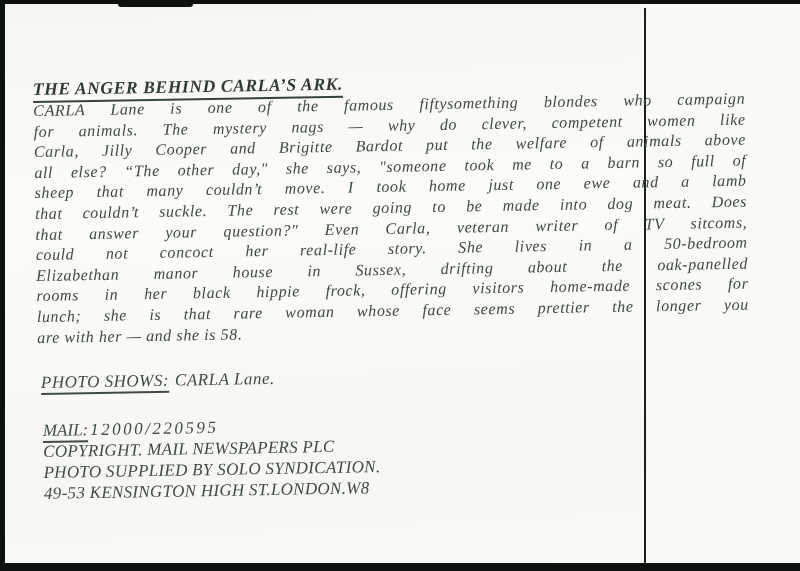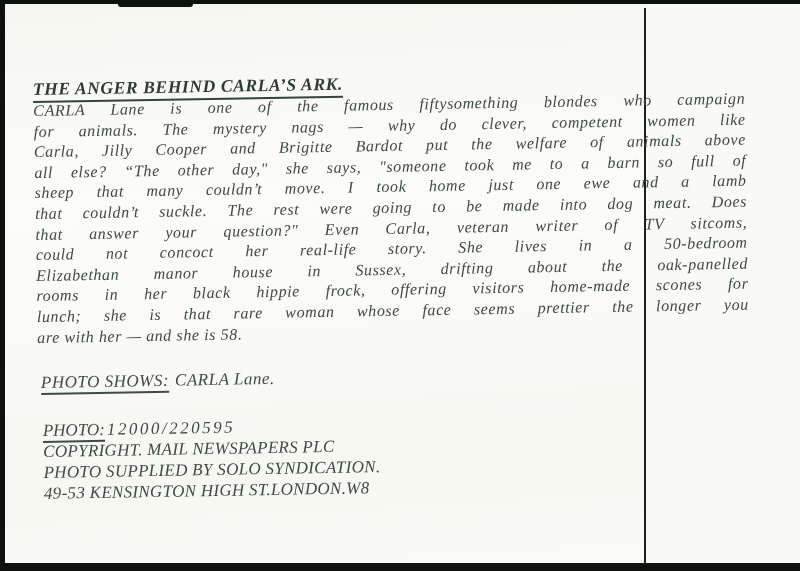--- a/index.html
+++ b/index.html
@@ -100,21 +100,21 @@
       <div class="body-line">that answer your question?"  Even Carla, veteran writer of TV sitcoms,</div>
       <div class="body-line">could not concoct her real-life story.  She lives in a 50-bedroom</div>
       <div class="body-line">Elizabethan manor house in Sussex, drifting about the oak-panelled</div>
       <div class="body-line">rooms in her black hippie frock, offering visitors home-made scones for</div>
       <div class="body-line">lunch; she is that rare woman whose face seems prettier the longer you</div>
       <div class="body-line no-just">are with her — and she is 58.</div>
     </div>
 
     <div class="photo-shows"><span class="u-label">PHOTO SHOWS:</span><span class="sep"></span><span>CARLA Lane.</span></div>
 
-    <div class="code-line"><span class="u-label">PHOTO:</span><span class="code-value">12000/220595</span></div>
+    <div class="code-line"><span class="u-label">MAIL:</span><span class="code-value">12000/220595</span></div>
 
     <div class="credits">
       <div>COPYRIGHT. MAIL NEWSPAPERS PLC</div>
       <div>PHOTO SUPPLIED BY SOLO SYNDICATION.</div>
       <div>49-53 KENSINGTON HIGH ST.LONDON.W8</div>
     </div>
 
   </div>
 </div>
 

